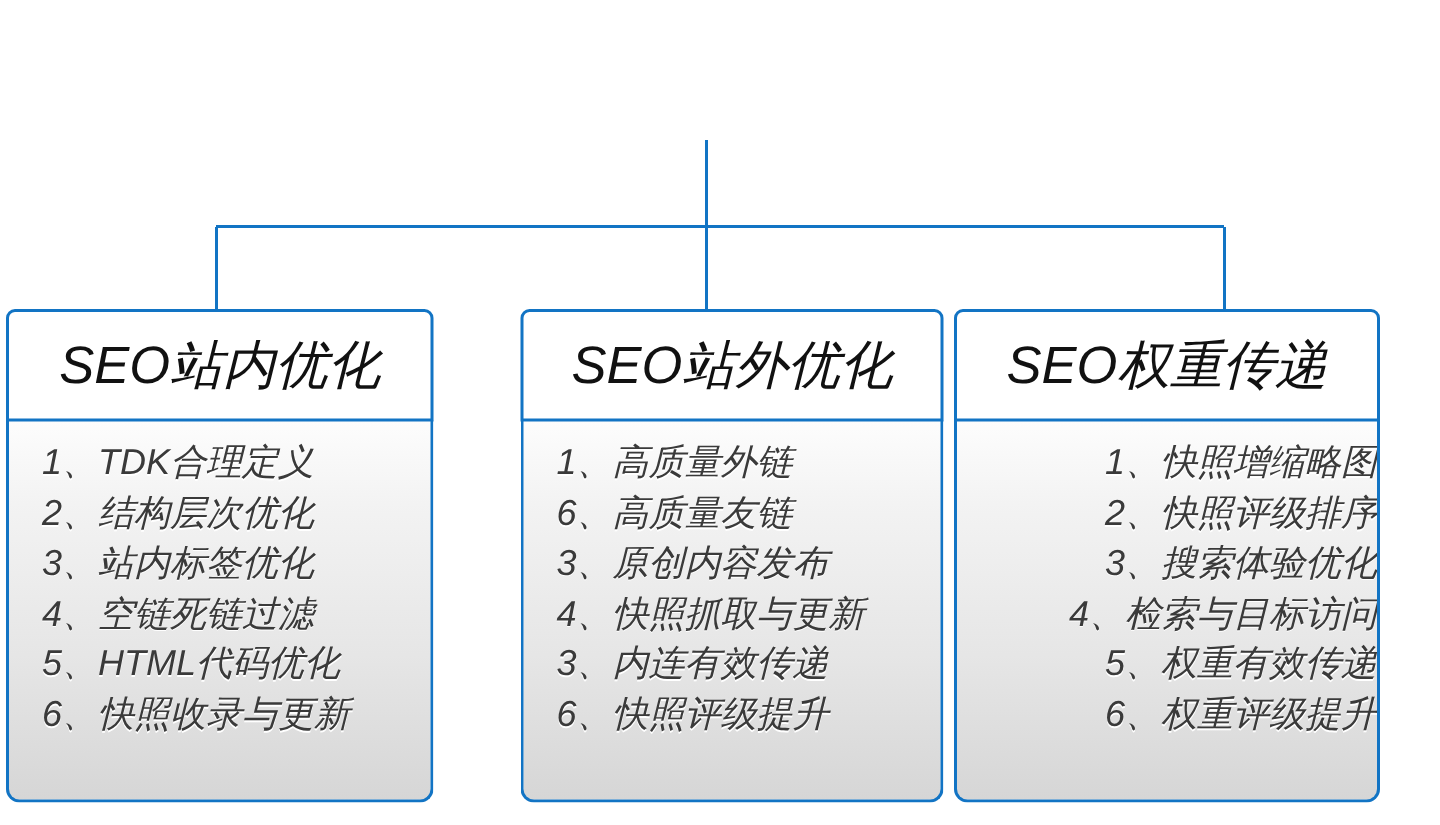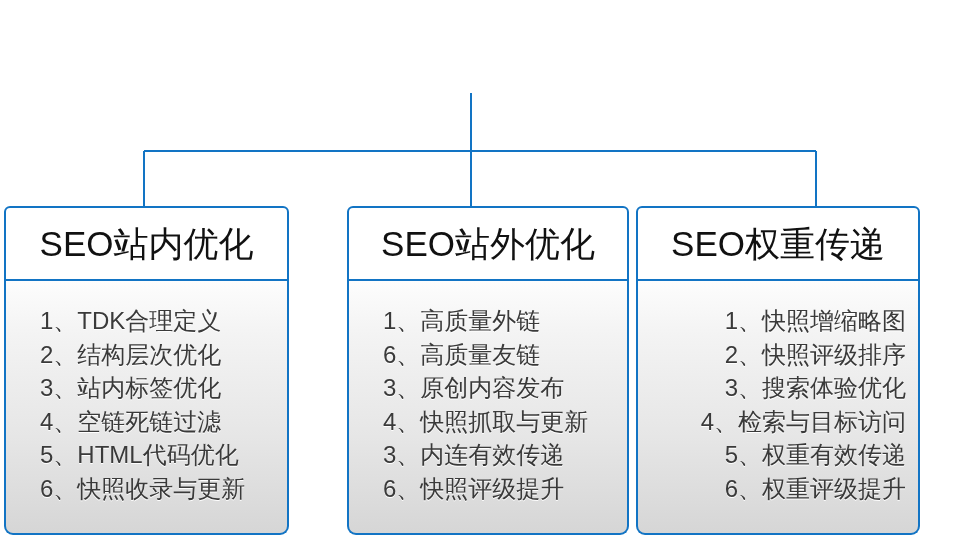--- a/index.html
+++ b/index.html
@@ -52,20 +52,21 @@
     color: #111111;
     letter-spacing: 0.5px;
     line-height: 1;
     white-space: nowrap;
   }
 
   
   .column {
     position: absolute;
     top: 206px;
+    font-style: italic;
   }
   .col-1 { left: 4px;   width: 285px; }
   .col-2 { left: 331px; width: 282px; padding-left: 16px; }
   .col-3 { left: 636px; width: 284px; }
 
   .col-header {
     box-sizing: border-box;
     height: 75px;
     background: #ffffff;
     border: 2px solid #1274c4;
@@ -90,21 +91,21 @@
     border: 2px solid #1274c4;
     border-top: none;
     border-radius: 0 0 9px 9px;
     background: linear-gradient(to bottom, #fdfdfd 0%, #f3f3f3 22%, #e6e6e6 62%, #d6d6d6 100%);
     padding: 12px 0 0 0;
     overflow: hidden;
   }
 
   .item-list {
     list-style: none;
-    margin: 12px;
+    margin: 0;
     padding: 0 0 0 22px;
   }
   .item-list li {
     font-size: 24px;
     line-height: 33.5px;
     color: #3a3a3a;
     white-space: nowrap;
     text-shadow: 0 1px 0 #ffffff;
   }
   .col-3 .item-list { padding-left: 18px; text-align: right; }

